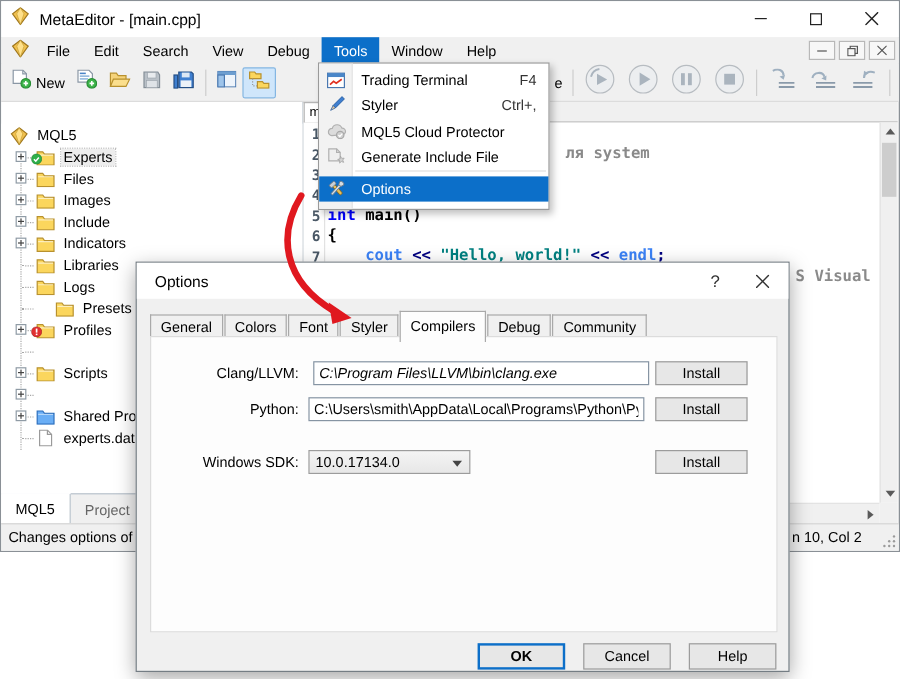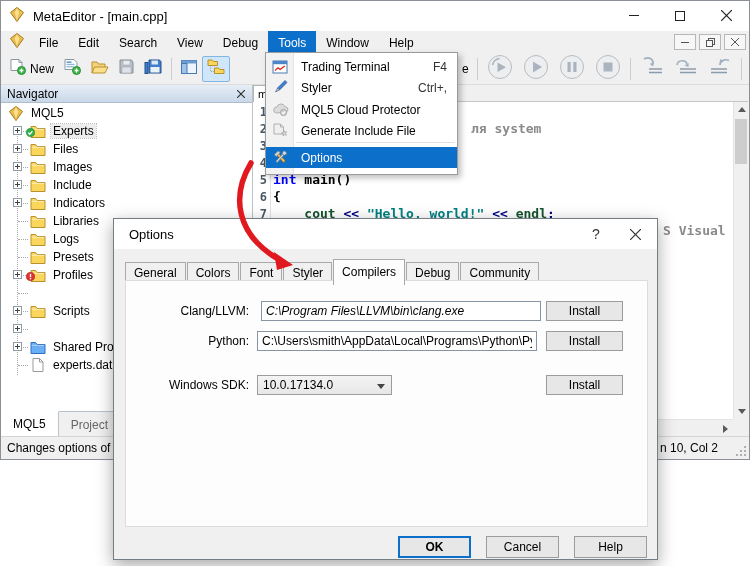--- a/index.html
+++ b/index.html
@@ -55,21 +55,21 @@
 
   
   .editor{position:absolute;left:252px;top:84px;right:1px;bottom:23px;background:#fff}
   .etabbar{position:absolute;left:0;top:0;right:0;height:17px;background:#f0f0f0;border-bottom:1px solid #c6c6c6}
   .etab{position:absolute;left:0;top:0;width:90px;height:17px;background:#fff;border:1px solid #b5b5b5;border-bottom:none;font-size:11px;padding:2px 0 0 4px}
   .code{position:absolute;left:0;top:17px;right:15px;bottom:17px;overflow:hidden;font-family:"DejaVu Sans Mono",monospace;font-size:13px;font-weight:bold}
   .code-line{position:absolute;left:0;right:0;height:17px;white-space:pre}
   .ln{position:absolute;left:0;width:14px;text-align:right;color:#4a5866;font-size:12px;top:1px}
   .lnsep{position:absolute;left:17px;top:0;bottom:0;border-left:1px solid #e2e2e2}
   .tok{position:absolute;top:0}
-  .c-plain{color:#000}.c-keyword{color:#0000ff}.c-lib{color:#14532d}.c-op{color:#000080}.c-string{color:#008080}.c-comment{color:#8a8a8a}
+  .c-plain{color:#000}.c-keyword{color:#0000ff}.c-lib{color:#3b82f6}.c-op{color:#000080}.c-string{color:#008080}.c-comment{color:#8a8a8a}
   .vscroll{position:absolute;right:0;top:17px;width:15px;bottom:17px;background:#f0f0f0;border-left:1px solid #e3e3e3}
   .hscroll{position:absolute;left:0;right:15px;bottom:0;height:17px;background:#f0f0f0;border-top:1px solid #e3e3e3}
   .sarrow{position:absolute;width:15px;height:15px;display:flex;align-items:center;justify-content:center}
   .tri-up{width:0;height:0;border-left:4px solid transparent;border-right:4px solid transparent;border-bottom:5px solid #5a5a5a}
   .tri-down{width:0;height:0;border-left:4px solid transparent;border-right:4px solid transparent;border-top:5px solid #5a5a5a}
   .tri-right{width:0;height:0;border-top:4px solid transparent;border-bottom:4px solid transparent;border-left:5px solid #5a5a5a}
   .vthumb{position:absolute;left:1px;right:1px;background:#cdcdcd}
   .scorner{position:absolute;right:0;bottom:0;width:15px;height:17px;background:#f0f0f0}
 
   
@@ -280,29 +280,20 @@
               <path d="M12 2 l3.8 2.2 -4.2 2.2z" fill="#9fb0c0"></path>
               <path d="M3 12 h16 M3 15.5 h16" stroke="#8a9aaa" stroke-width="1.5"></path>
             </svg></span>
         </div>
       <div class="tsep"></div>
       <div class="tbtn"></div>
     </div>
   </div>
 
   <div class="navigator">
-    <div class="nav-header">
-      <span>Navigator</span>
-      <span class="nav-close">
-        <svg width="8" height="8">
-            <line x1="0" y1="0" x2="8" y2="8" stroke="#333" stroke-width="1.2"></line>
-            <line x1="8" y1="0" x2="0" y2="8" stroke="#333" stroke-width="1.2"></line>
-          </svg>
-      </span>
-    </div>
     <div class="nav-tree" id="nav-tree">
         <div class="treeline" style="left: 16px; top: 27px; height: 245px;"></div>
         <div class="tree-row" style="top: 1px;">
           <span class="tico" style="margin-left: 6px;">
             <svg width="16" height="15" viewBox="0 0 16 15">
               <path d="M8 0.5 L14.5 5.5 8 14.5 1.5 5.5z" fill="#f2c14e" stroke="#a07820"></path>
               <path d="M8 0.5 L11 5.5 8 14.5 5 5.5z" fill="#ffe08a" stroke="#c09a30" stroke-width="0.5"></path>
             </svg>
           </span>
           <span class="tlbl">MQL5</span>
@@ -380,21 +371,21 @@
         <div class="tree-row" style="top: 127px;">
           <span class="tico" style="margin-left: 28px;">
             <svg width="16" height="13" viewBox="0 0 16 13">
               <path d="M1 12.5 V1.5 h4.6 l1.5 2 H15 v9 z" fill="#fbd65d" stroke="#b8912e"></path>
               <path d="M1.8 4.3 H14.2" stroke="#fff" stroke-opacity="0.6"></path>
             </svg>
           </span>
           <span class="tlbl">Logs</span>
         </div>
         <div class="stub" style="left: 17px; top: 154px; position: absolute;"></div>
-        <div class="tree-row" style="top: 145px;">
+        <div class="tree-row" style="top: 145px; padding-left: 16px;">
           <span class="tico" style="margin-left: 28px;">
             <svg width="16" height="13" viewBox="0 0 16 13">
               <path d="M1 12.5 V1.5 h4.6 l1.5 2 H15 v9 z" fill="#fbd65d" stroke="#b8912e"></path>
               <path d="M1.8 4.3 H14.2" stroke="#fff" stroke-opacity="0.6"></path>
             </svg>
           </span>
           <span class="tlbl">Presets</span>
         </div>
         <div class="stub" style="left: 17px; top: 172px; position: absolute;"></div>
         <div class="expander" style="left: 12px; top: 167px; position: absolute; z-index: 2;"></div>

